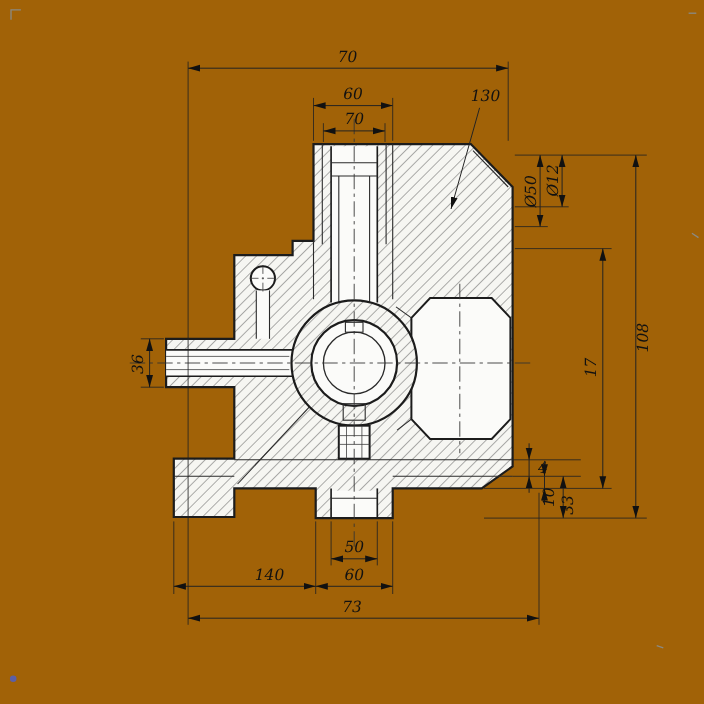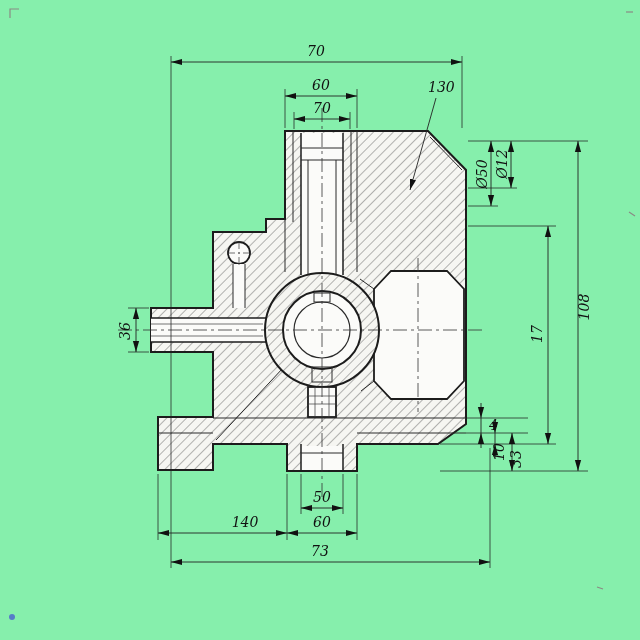--- a/index.html
+++ b/index.html
@@ -1,16 +1,16 @@
 <!DOCTYPE html>
 <html><head>
 <meta charset="utf-8">
 <style>
   html,body{margin:0;padding:0;background:#fbfbf9;}
-  .sheet{position:relative;width:640px;height:640px;background:#86efac;overflow:hidden;
+  .sheet{position:relative;width:640px;height:640px;background:#a16207;overflow:hidden;
          font-family:"DejaVu Serif", serif;}
   svg{position:absolute;left:0;top:0;}
   .body-cut{fill:url(#hatch);stroke:#1c1c1c;stroke-width:2;stroke-linejoin:miter;}
   .white{fill:#fbfbf9;stroke:#1c1c1c;stroke-width:1.8;}
   .whitefill{fill:#fbfbf9;stroke:none;}
   .med{stroke:#1c1c1c;stroke-width:1.5;fill:none;}
   .thin{stroke:#2a2a2a;stroke-width:1;fill:none;}
   .hair{stroke:#3a3a3a;stroke-width:0.7;fill:none;}
   .cl{stroke:#333;stroke-width:0.8;stroke-dasharray:14 4 3 4;fill:none;}
   .clsm{stroke:#333;stroke-width:0.7;stroke-dasharray:8 3 2 3;fill:none;}

